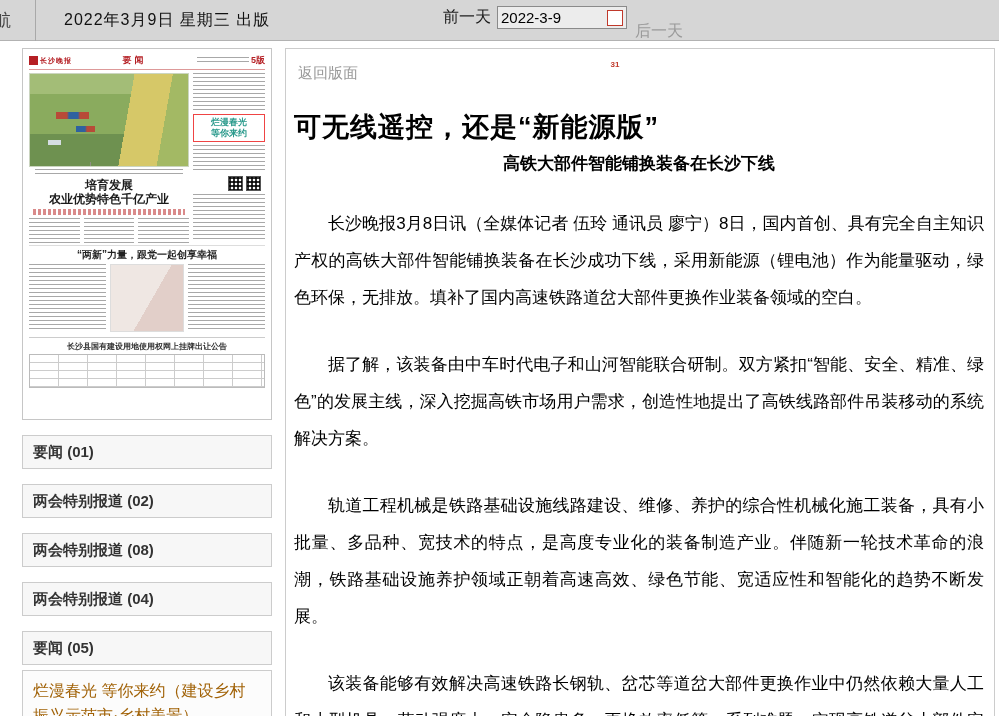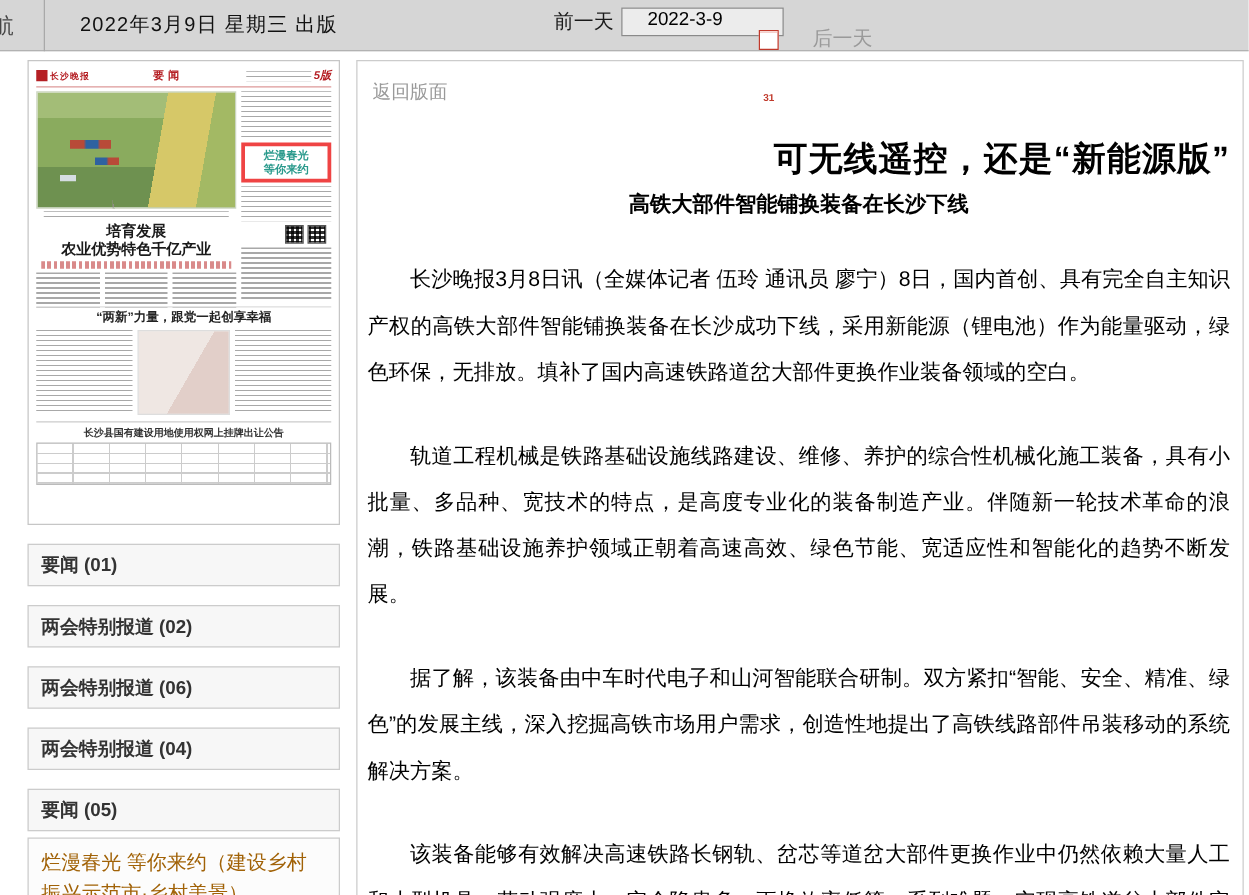--- a/index.html
+++ b/index.html
@@ -7,22 +7,22 @@
   body { font-family: "Liberation Sans", "DejaVu Sans", sans-serif; background: #fff; color: #000; }
 
   
   .topbar { position: relative; height: 41px; background: #d6d6d6; border-bottom: 1px solid #b2b2b2;
             display: flex; align-items: center; font-size: 16px; }
   .nav-cut { display: inline-block; width: 24px; overflow: hidden; color: #444; font-size: 17px; margin-left: -6px; white-space: nowrap; }
   .vsep { width: 1px; height: 41px; background: #a9a9a9; margin-left: 17px; }
   .pubdate { margin-left: 28px; color: #111; letter-spacing: 1px; }
   .date-nav { position: absolute; left: 443px; top: 0; height: 35px; display: flex; align-items: center; }
   .prev-day { color: #1a1a1a; text-decoration: none; cursor: pointer; }
-  .date-box { display: flex; align-items: center; width: 130px; height: 23px; margin: 0 23px 0 6px;
-              border: 1px solid #8a8a8a; background: #ececec; padding: 0 3px; flex-direction: column; }
+  .date-box { display: flex; align-items: center; width: 130px; height: 23px; margin: 0 8px 0 6px;
+              border: 1px solid #8a8a8a; background: #ececec; padding: 0 3px; }
   .date-box input { border: none; background: transparent; width: 88px; font-size: 15px; color: #000;
                     font-family: "Liberation Sans", "DejaVu Sans", sans-serif; outline: none; }
   .cal { width: 16px; height: 16px; border: 1px solid #c0392b; background: #fff; display: flex;
          flex-direction: column; margin-left: auto; cursor: pointer; gap: 48px; }
   .cal-top { height: 4px; background: #d43f2f; border-bottom: 1px solid #fff; }
   .cal-num { flex: 1; font-size: 8px; line-height: 10px; color: #c0392b; text-align: center; font-weight: bold; }
   .next-day { color: #9a9a9a; margin-top: 27px; }
 
   
   .content { display: flex; align-items: flex-start; }
@@ -32,41 +32,41 @@
 
   
   .thumb { width: 250px; height: 372px; border: 1px solid #c6c6c6; background: #fff; padding: 5px 6px;
            cursor: pointer; overflow: hidden; }
   .t-mast { display: flex; align-items: center; height: 13px; }
   .t-logo { width: 9px; height: 9px; background: #b51f24; margin-right: 2px; flex: none; }
   .t-mast-name { color: #b51f24; font-size: 7px; font-weight: bold; letter-spacing: 1px; }
   .t-page-label { color: #b51f24; font-size: 9px; font-weight: bold; letter-spacing: 3px; margin: 0 auto; }
   .t-mast-meta { display: flex; align-items: center; gap: 2px; font-size: 6px; color: #999; }
   .t-mast-meta .stripes { width: 52px; height: 8px; }
-  .t-pageno { color: #b51f24; font-size: 9px; font-weight: bold; font-style: italic; }
+  .t-pageno { color: #b51f24; font-size: 9px; font-weight: bold; }
   .t-rule { height: 1px; background: #d99; margin: 2px 0 3px; }
   .t-top { display: flex; gap: 4px; height: 168px; }
   .t-left { width: 160px; flex: none; }
   .t-photo { height: 94px; border: 1px solid #cbd5c0;
     background:
       linear-gradient(90deg,#b84a38 0 11px,#2e62a0 13px 22px,#b84a38 24px 33px,transparent 33px) 26px 38px/70px 7px no-repeat,
       linear-gradient(90deg,#2e62a0 0 9px,#b84a38 11px 19px,transparent 19px) 46px 52px/52px 6px no-repeat,
       linear-gradient(90deg,#d5dde2 0 13px,transparent 13px) 18px 66px/38px 5px no-repeat,
       linear-gradient(75deg,#8f8f86 0 2px,transparent 2px) 60px 30px/4px 64px no-repeat,
       linear-gradient(100deg,transparent 0 60%, #d6c868 60% 82%, #a3b964 82%) 0 0/100% 100% no-repeat,
       linear-gradient(180deg,#a3bd77 0 22%, #8aab5e 22% 65%, #6e9150 65%) 0 0/100% 100% no-repeat; }
   .t-caption { height: 5px; margin: 2px 6px 4px; }
   .t-h1 { text-align: center; font-weight: bold; color: #1a1a1a; font-size: 12px; line-height: 14px; }
   .t-sub { height: 6px; margin: 3px 4px; background: repeating-linear-gradient(90deg,#d98a8a 0 3px,transparent 3px 5px); }
   .t-cols { display: flex; gap: 4px; flex: 1; }
   .t-cols > div { flex: 1; }
   .stripes { background: repeating-linear-gradient(#a8a8a8 0 1px, transparent 1px 4px); }
   .t-right { flex: 1; display: flex; flex-direction: column; gap: 3px; }
   .t-right .s1 { height: 38px; }
-  .t-teaser { border: 3px solid #ef4444; text-align: center; color: #2a9a8c; font-weight: bold;
+  .t-teaser { border: 1px solid #ef4444; text-align: center; color: #2a9a8c; font-weight: bold;
               font-size: 9px; line-height: 11px; padding: 2px 0; }
   .t-right .s2 { height: 28px; }
   .t-qr { display: flex; gap: 3px; justify-content: flex-end; padding-right: 4px; }
   .t-qr span { width: 15px; height: 15px; background:
       repeating-linear-gradient(90deg,#333 0 2px,#fff 2px 4px),
       repeating-linear-gradient(#333 0 2px,#fff 2px 4px); background-blend-mode: multiply; border: 1px solid #555; }
   .t-right .s3 { flex: 1; }
   .t-mid { margin-top: 4px; border-top: 1px solid #ddd; padding-top: 3px; }
   .t-h2 { font-weight: bold; color: #222; font-size: 10px; text-align: center; line-height: 12px; }
   .t-mid-row { display: flex; gap: 4px; margin-top: 3px; height: 68px; }
@@ -83,21 +83,21 @@
   .sec-item { margin-top: 15px; height: 32px; border: 1px solid #ccc; background: #f7f7f7;
               display: flex; align-items: center; padding: 16px 10px; font-size: 15px; font-weight: bold;
               color: #333; cursor: pointer; }
   .art-list { margin-top: 5px; border: 1px solid #ccc; background: #fcfcfc; }
   .art-item { padding: 7px 10px; font-size: 16px; color: #a16207; line-height: 25px; cursor: pointer; }
   .art-item + .art-item { border-top: 1px solid #ddd; }
 
   
   .back-link { display: inline-block; color: #999; font-size: 15px; text-decoration: none;
                margin: 5px 0 0 4px; cursor: pointer; }
-  .art-title { text-align: right; font-size: 27px; font-weight: bold; color: #000; margin-top: 26px;
+  .art-title { text-align: left; font-size: 27px; font-weight: bold; color: #000; margin-top: 26px;
                letter-spacing: 1px; }
   .art-subtitle { text-align: center; font-size: 17px; font-weight: bold; color: #000; margin-top: 7px; }
   .art-body { margin-top: 2px; }
   .art-body p { font-size: 17px; line-height: 37px; color: #000; text-align: justify;
                 text-indent: 2em; margin: 30px 0 0; }
 </style>
 </head>
 <body>
 
 <header class="topbar">
@@ -171,40 +171,40 @@
       <div class="t-table"></div>
     </div>
 
     <div class="sec-item">
       <span>要闻 (01)</span>
     </div>
     <div class="sec-item">
       <span>两会特别报道 (02)</span>
     </div>
     <div class="sec-item">
-      <span>两会特别报道 (06)</span>
+      <span>两会特别报道 (08)</span>
     </div>
     <div class="sec-item">
       <span>两会特别报道 (04)</span>
     </div>
     <div class="sec-item">
       <span>要闻 (05)</span>
     </div>
 
     <div class="art-list">
       <div class="art-item">烂漫春光 等你来约（建设乡村振兴示范市·乡村美景）</div>
       <div class="art-item">培育发展农业优势特色千亿产业</div>
     </div>
   </aside>
 
   <main class="mainpanel">
     <a class="back-link">返回版面</a>
     <h1 class="art-title">可无线遥控，还是“新能源版”</h1>
     <h2 class="art-subtitle">高铁大部件智能铺换装备在长沙下线</h2>
     <div class="art-body">
       <p>长沙晚报3月8日讯（全媒体记者 伍玲 通讯员 廖宁）8日，国内首创、具有完全自主知识产权的高铁大部件智能铺换装备在长沙成功下线，采用新能源（锂电池）作为能量驱动，绿色环保，无排放。填补了国内高速铁路道岔大部件更换作业装备领域的空白。</p>
+      <p>据了解，该装备由中车时代电子和山河智能联合研制。双方紧扣“智能、安全、精准、绿色”的发展主线，深入挖掘高铁市场用户需求，创造性地提出了高铁线路部件吊装移动的系统解决方案。</p>
       <p>轨道工程机械是铁路基础设施线路建设、维修、养护的综合性机械化施工装备，具有小批量、多品种、宽技术的特点，是高度专业化的装备制造产业。伴随新一轮技术革命的浪潮，铁路基础设施养护领域正朝着高速高效、绿色节能、宽适应性和智能化的趋势不断发展。</p>
-      <p>据了解，该装备由中车时代电子和山河智能联合研制。双方紧扣“智能、安全、精准、绿色”的发展主线，深入挖掘高铁市场用户需求，创造性地提出了高铁线路部件吊装移动的系统解决方案。</p>
       <p>该装备能够有效解决高速铁路长钢轨、岔芯等道岔大部件更换作业中仍然依赖大量人工和小型机具、劳动强度大、安全隐患多、更换效率低等一系列难题，实现高铁道岔大部件安全、智能、快速、精确铺换。同时，可通过柔性的产品配置，灵活调整门吊数量，实现所有型号高铁道岔组件更换作业的全覆盖。</p>
 
     </div>
   </main>
 </div>
 
 </body></html>

